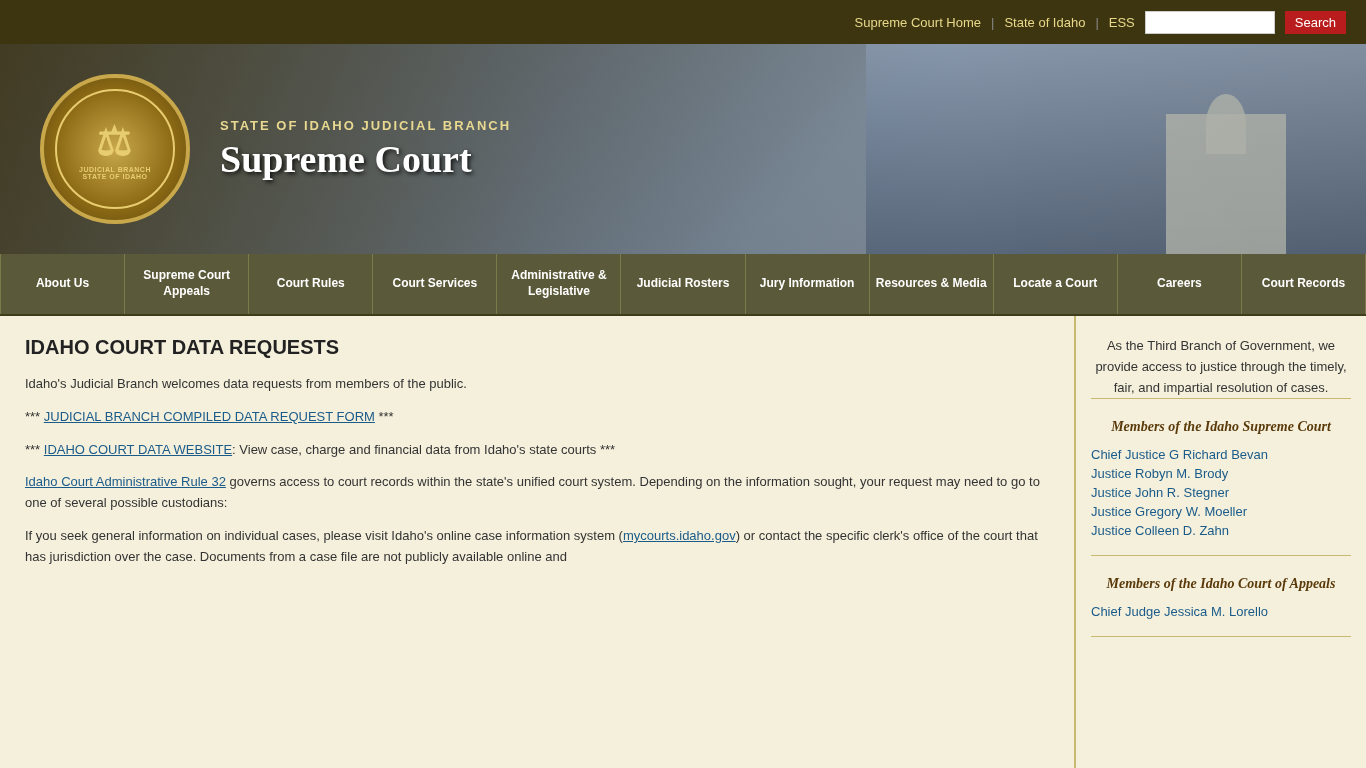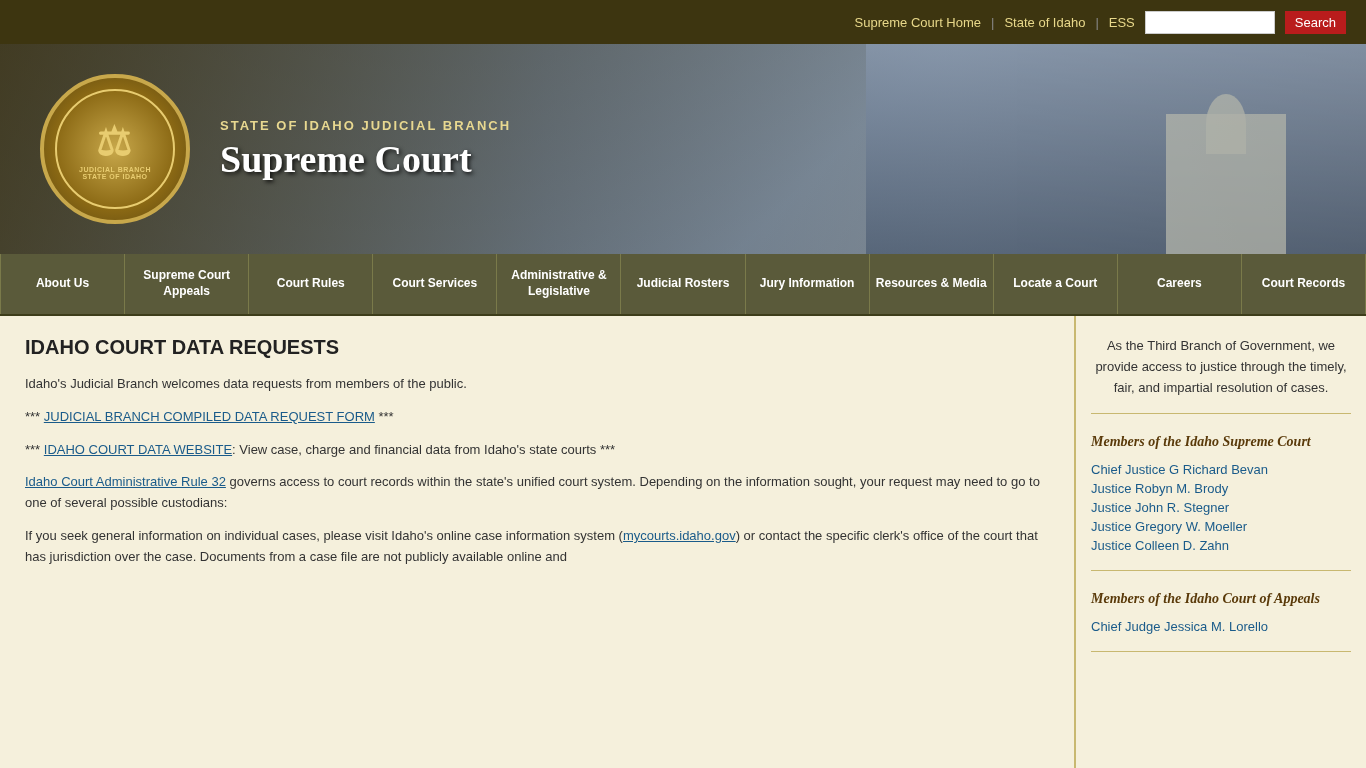--- a/index.html
+++ b/index.html
@@ -212,28 +212,29 @@
       background-color: #f5f0dc;
       padding: 20px 15px;
       flex-shrink: 0;
     }
     #sidebar-mission {
       color: #333;
       font-size: 13px;
       line-height: 1.6;
       text-align: center;
       margin-bottom: 20px;
-      padding-bottom: 15px;
+      padding-bottom: 0;
       border-bottom: 1px solid #c8b870;
     }
     .sidebar-section-title {
       font-style: italic;
       font-weight: bold;
       color: #5a3a0a;
       font-size: 14px;
+      text-align: center;
       margin-bottom: 10px;
       font-family: Georgia, serif;
     }
     .sidebar-link {
       color: #1a5b8a;
       text-decoration: none;
       font-size: 13px;
       display: block;
       text-align: left;
       padding: 2px 0;

